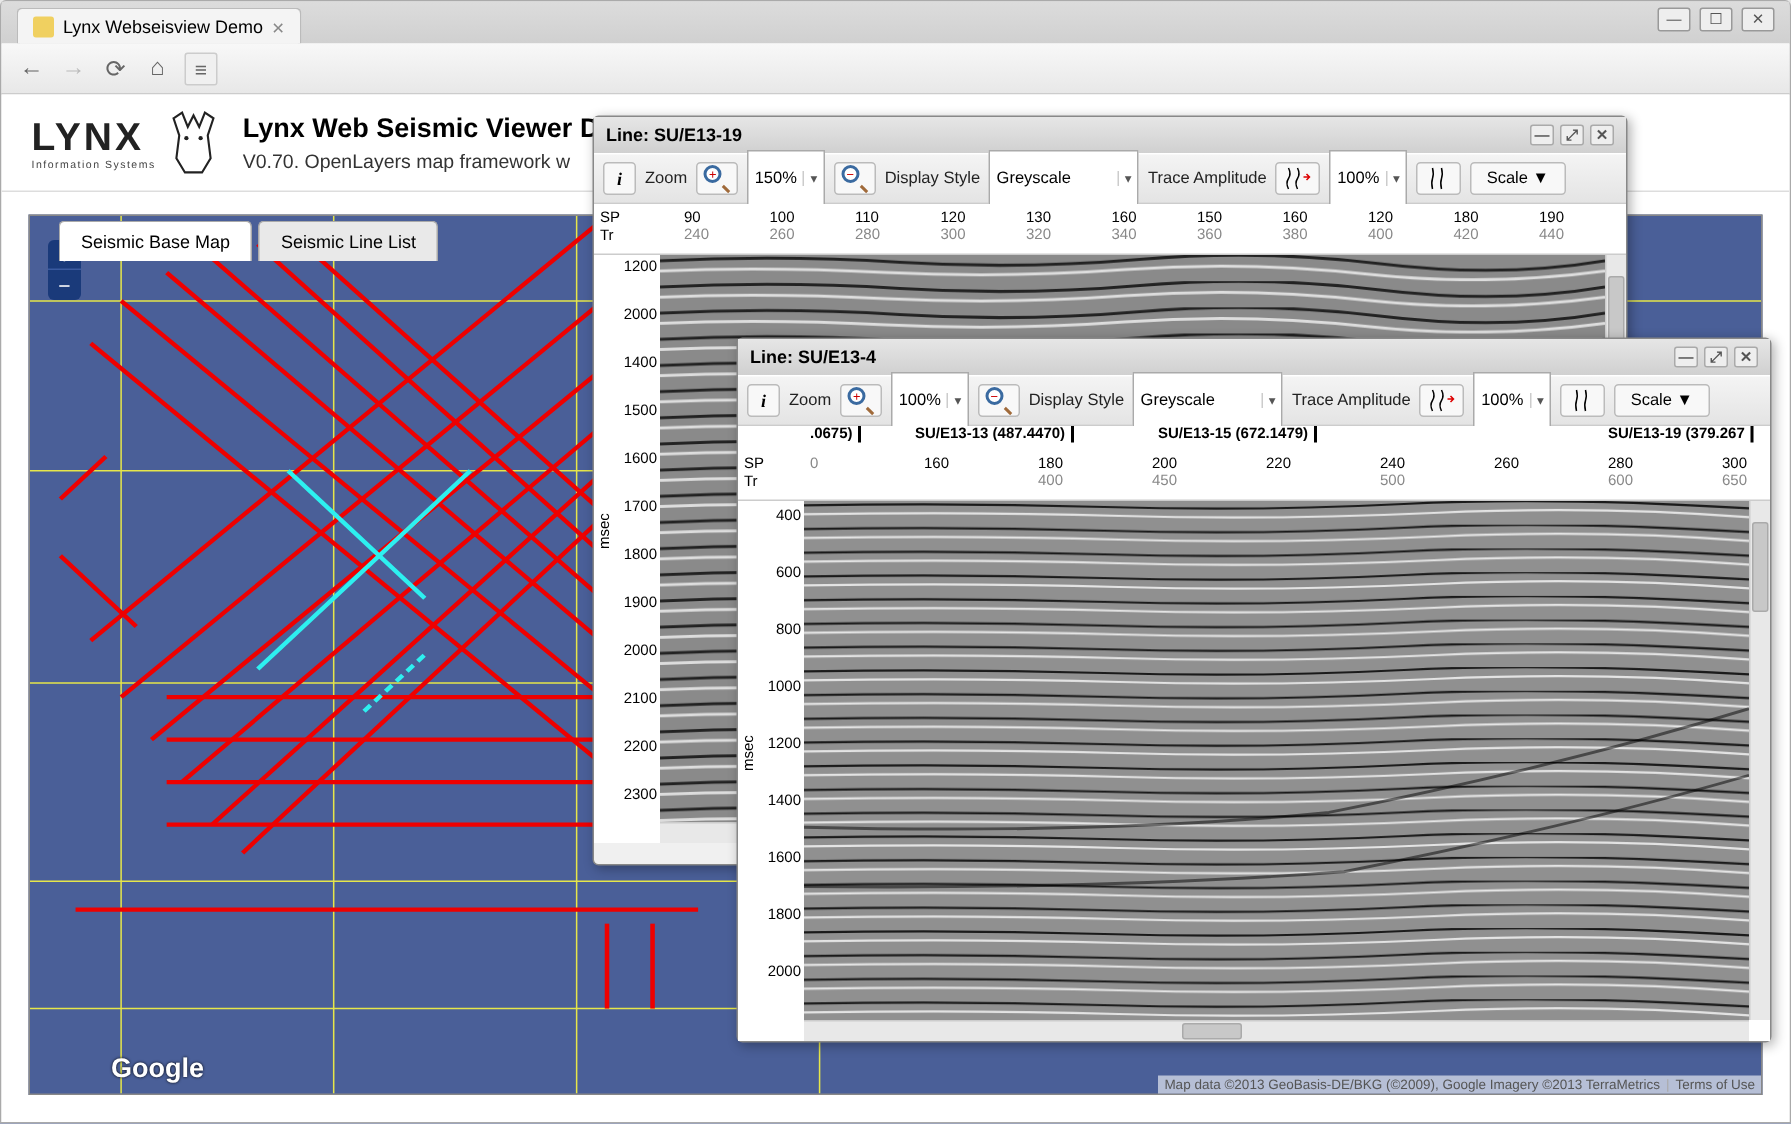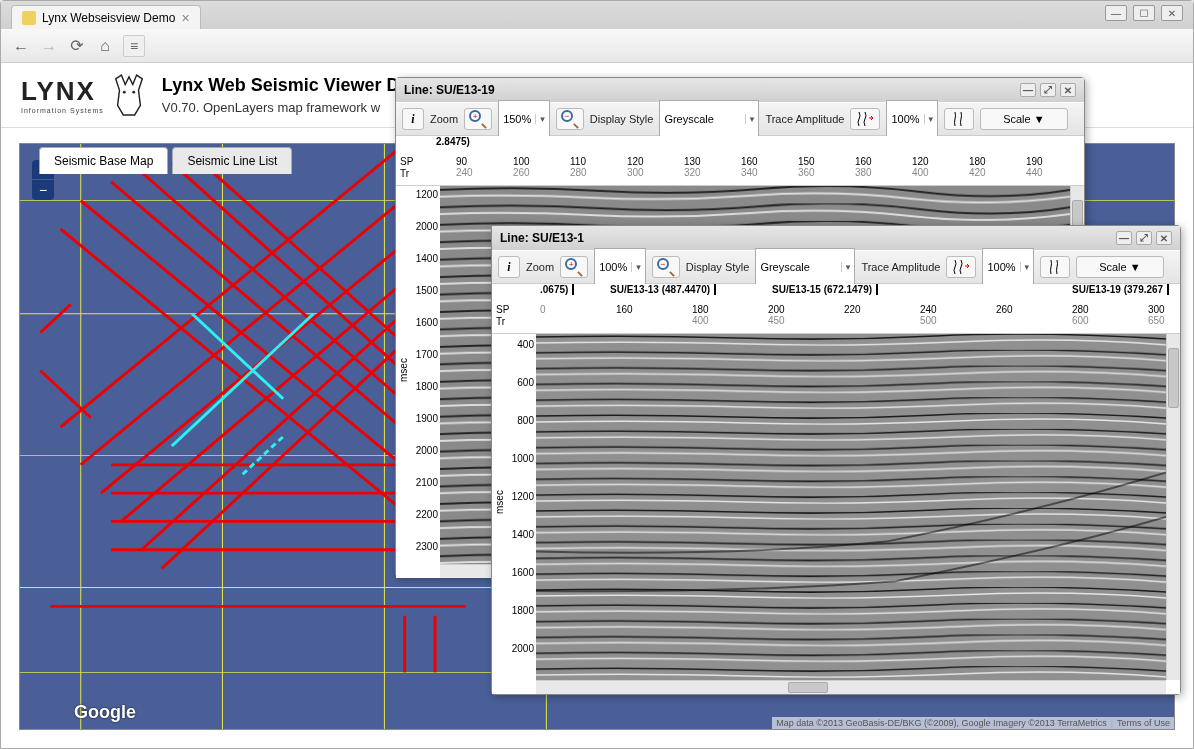--- a/index.html
+++ b/index.html
@@ -58,21 +58,21 @@
 .panel { position: absolute; background: #f0f0f0; border: 1px solid #888; box-shadow: 2px 2px 8px rgba(0,0,0,0.3); border-radius: 4px; }
 .panel-title { height: 24px; background: linear-gradient(#e6e6e6,#d0d0d0); display: flex; align-items: center; padding: 0 8px; font-weight: bold; font-size: 12px; }
 .panel-title .spacer { flex: 1; }
 .panel-title .pbtn { width: 16px; height: 14px; border: 1px solid #aaa; border-radius: 2px; margin-left: 4px; display: flex; align-items: center; justify-content: center; font-size: 10px; color: #555; background: #eee; }
 
 .toolbar { height: 34px; background: linear-gradient(#f4f4f4,#e4e4e4); display: flex; align-items: center; padding: 0 6px; gap: 6px; border-top: 1px solid #fff; border-bottom: 1px solid #ccc; }
 .tb-btn { height: 22px; min-width: 22px; padding: 0 4px; border: 1px solid #bbb; border-radius: 3px; background: #f8f8f8; display: flex; align-items: center; justify-content: center; font-family: Georgia, serif; font-style: italic; font-weight: bold; }
 .tb-label { font-size: 11px; color: #222; }
 .tb-select { height: 22px; border: 1px solid #aaa; background: #fff; display: flex; align-items: center; padding: 18px 4px; gap: 4px; font-size: 11px; }
 .tb-select .arrow { font-size: 9px; color: #555; border-left: 1px solid #ccc; padding-left: 4px; }
-.tb-scale { height: 22px; border: 1px solid #bbb; border-radius: 3px; background: #f8f8f8; display: flex; align-items: center; padding: 0 22px; gap: 4px; font-size: 11px; }
+.tb-scale { height: 22px; border: 1px solid #bbb; border-radius: 3px; background: #f8f8f8; display: flex; align-items: center; padding: 0 10px; gap: 4px; font-size: 11px; }
 
 
 .seis-area { position: relative; background: #fff; }
 .sp-ruler { height: 34px; position: relative; background: #fff; border-bottom: 1px solid #ccc; font-size: 10px; padding-left: 46px; }
 .sp-ruler .lbl { position: absolute; left: 4px; top: 4px; font-size: 10px; }
 .sp-ruler .lbl2 { position: absolute; left: 4px; top: 16px; font-size: 10px; }
 .sp-ruler .tick { position: absolute; top: 4px; font-size: 10px; }
 .sp-ruler .tick .sp { color: #000; }
 .sp-ruler .tick .tr { color: #888; }
 .crossing-row { height: 16px; display: flex; position: relative; font-size: 10px; font-weight: bold; }
@@ -246,23 +246,20 @@
           </div>
         <div class="tb-btn">
             <span class="wiggle"><svg viewBox="0 0 20 18">
                 <path d="M6 2 Q7 6 6 9 Q5 12 6 16 M12 2 Q13 6 12 9 Q11 12 12 16" stroke="#000" fill="none"></path>
               </svg></span>
           </div>
         <div class="tb-scale">
             <span>Scale ▼</span>
           </div>
       </div>
-      <div style="position:relative; height:16px; background:#fff;">
-        <span style="position:absolute; left:40px; font-size:10px; font-weight:bold;">2.8475)</span>
-      </div>
       <div class="sp-ruler" id="ruler1">
         <span class="lbl">SP</span>
         <span class="lbl2">Tr</span>
       <div class="tick" style="left: 60px;">
             <div class="sp">90</div>
             <div class="tr">240</div>
           </div>
           <div class="tick" style="left: 117px;">
             <div class="sp">100</div>
             <div class="tr">260</div>
@@ -336,21 +333,21 @@
             <div class="thumb"></div>
           </div>
         <div class="scrollbar-h">
             <div class="thumb"></div>
           </div>
       </div>
     </div>
 
     <div class="panel" style="left:490px; top:162px; width:690px; height:470px; z-index:6;">
       <div class="panel-title">
-        <span>Line: SU/E13-1</span>
+        <span>Line: SU/E13-4</span>
         <span class="spacer"></span>
         <span class="pbtn">—</span>
         <span class="pbtn">⤢</span>
         <span class="pbtn">✕</span>
       </div>
       <div class="toolbar">
         <div class="tb-btn">i</div>
         <span class="tb-label">Zoom</span>
         <div class="tb-btn">
             <span class="magnifier mag-plus">

